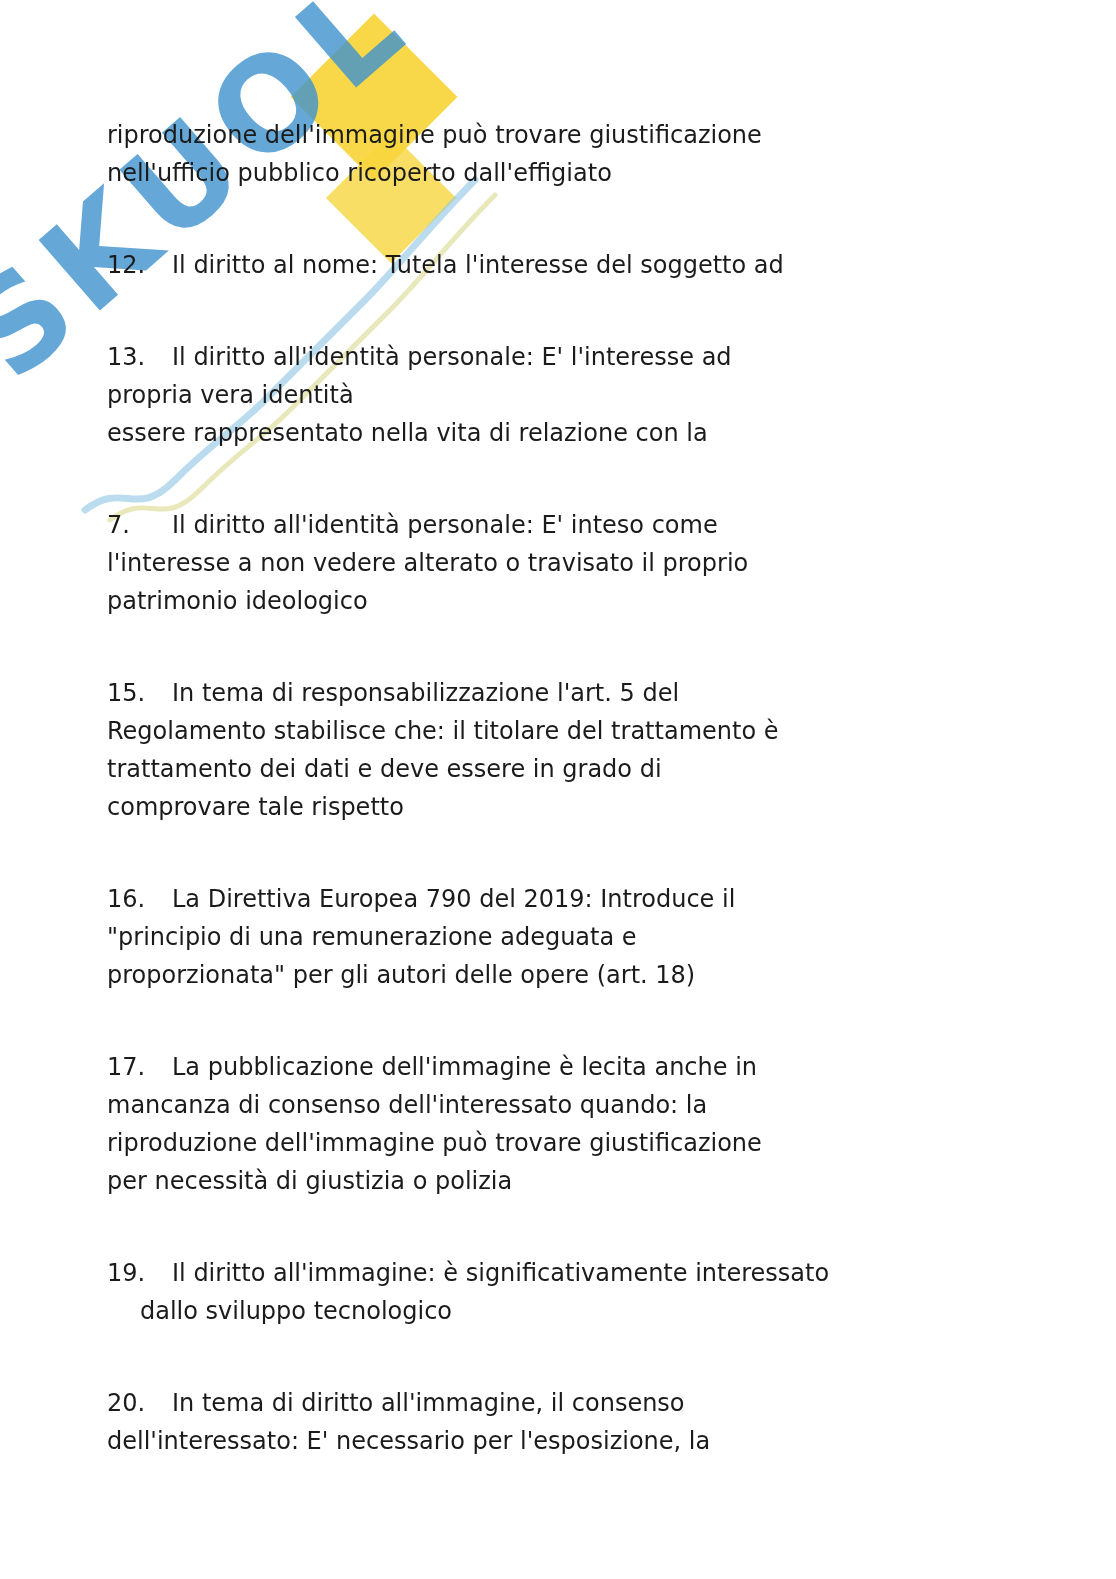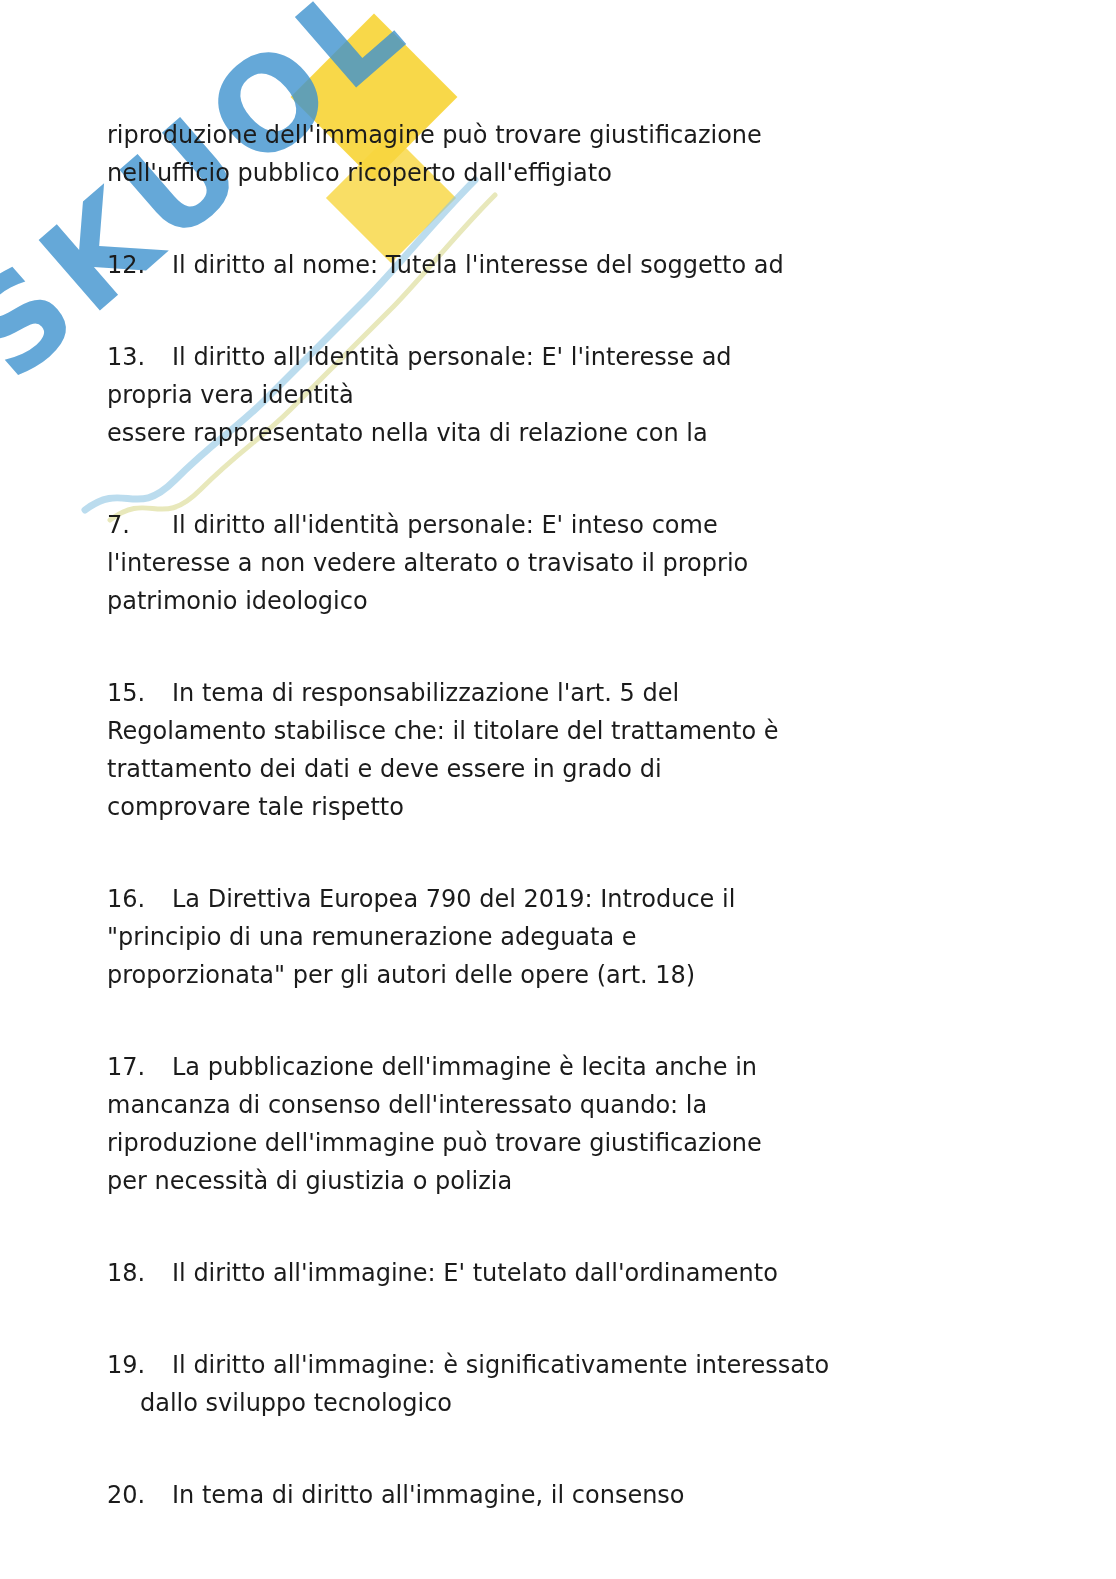--- a/index.html
+++ b/index.html
@@ -119,24 +119,24 @@
         <div class="line">"principio di una remunerazione adeguata e</div>
         <div class="line">proporzionata" per gli autori delle opere (art. 18)</div>
       </div>
       <div class="para">
         <div class="line"><span class="num">17.</span><span>La pubblicazione dell'immagine è lecita anche in</span></div>
         <div class="line">mancanza di consenso dell'interessato quando: la</div>
         <div class="line">riproduzione dell'immagine può trovare giustificazione</div>
         <div class="line">per necessità di giustizia o polizia</div>
       </div>
       <div class="para">
-        <div class="line"><span class="num">18.</span><span>Il diritto all'immagine: E' tutelato dall'ordinamento</span></div>
       </div>
       <div class="para">
         <div class="line"><span class="num">19.</span><span>Il diritto all'immagine: è significativamente interessato</span></div>
         <div class="line hang">dallo sviluppo tecnologico</div>
       </div>
       <div class="para">
         <div class="line"><span class="num">20.</span><span>In tema di diritto all'immagine, il consenso</span></div>
+        <div class="line">dell'interessato: E' necessario per l'esposizione, la</div>
       </div>
     </div>
 
 </div>
 
 </body></html>

